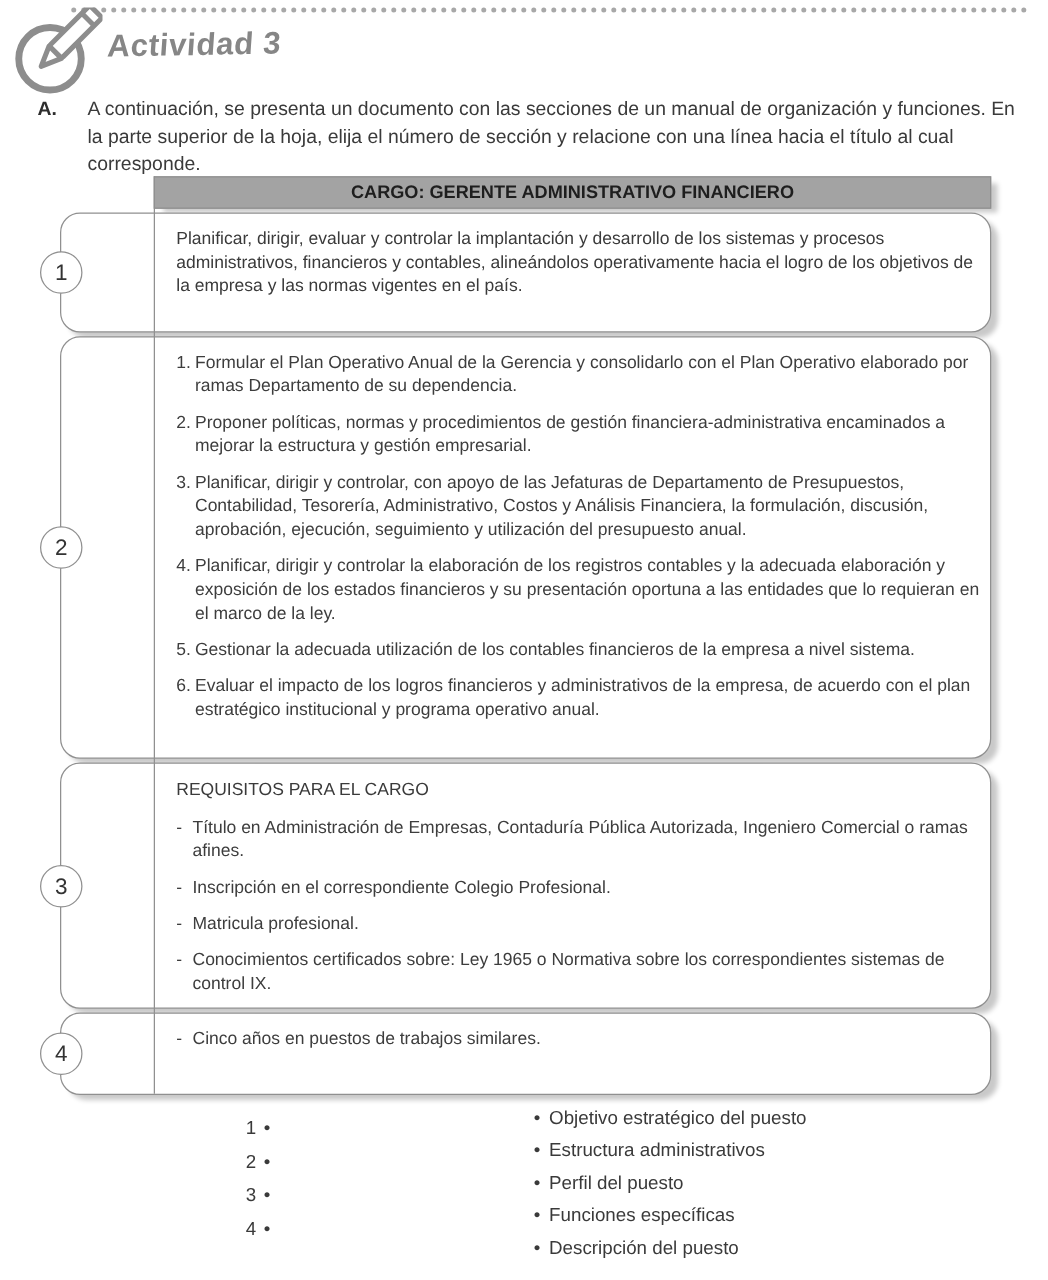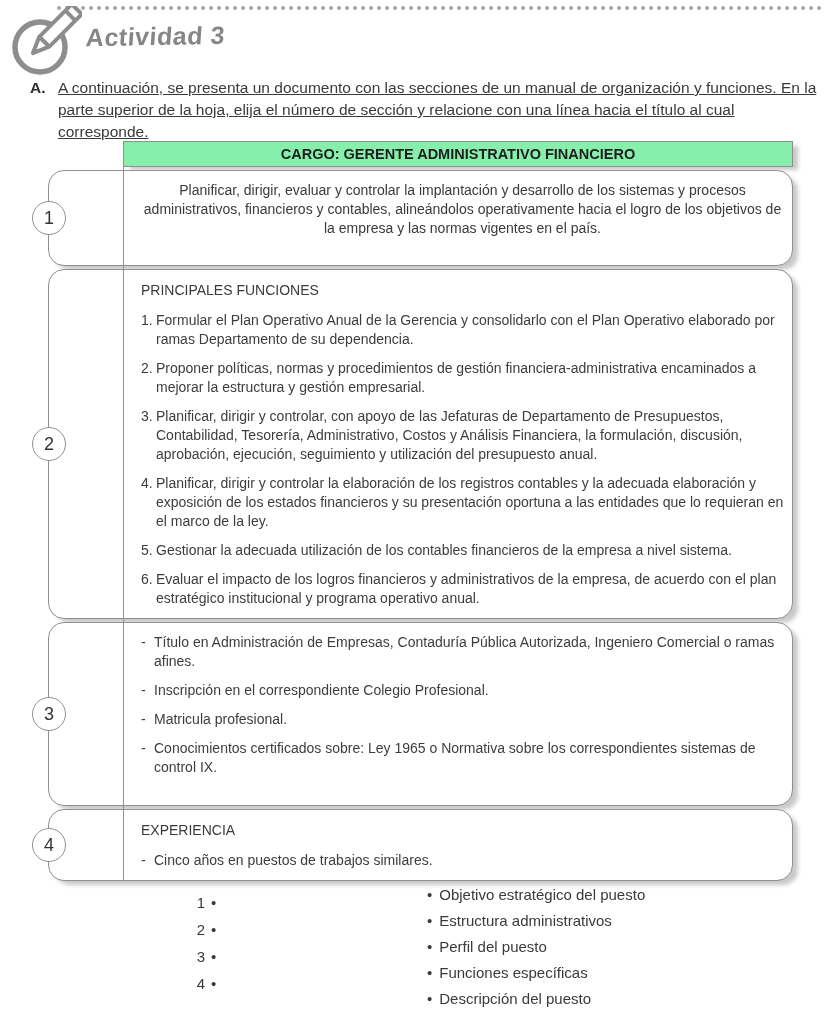--- a/index.html
+++ b/index.html
@@ -17,26 +17,26 @@
   .pencil-icon { display:block; width:76px; height:72px; }
   .activity-title {
     position:absolute; left:80px; top:16px; white-space:nowrap;
     font-size:25px; font-weight:bold; color:#868686; letter-spacing:0.5px;
     transform:skewX(-5deg) rotate(-1deg);
   }
   
   .instruction { position:absolute; top:77px; left:30px; width:790px;
     font-size:15.5px; line-height:22px; color:#3a3a3a; }
   .instr-label { position:absolute; left:0; top:0; font-weight:bold; color:#2d2d2d; }
-  .instr-text { display:block; margin-left:28px;text-decoration:underline; }
+  .instr-text { display:block; margin-left:40px; }
   
   .mof-table { position:absolute; top:141px; left:48px; width:745px; font-size:14px; line-height:19px; }
   .mof-header {
     margin-left:75px; height:26px; line-height:24px; text-align:center;
-    border:1px solid #8f8f8f; background:#86efac; font-weight:bold; font-size:14.5px;
+    border:1px solid #8f8f8f; background:#a3a3a3; font-weight:bold; font-size:14.5px;
     color:#1e1e1e; box-shadow:6px 4px 4px -1px #c9c9c9;
   }
   .mof-row {
     position:relative; margin-top:3px; background:#fff;
     border:1px solid #909090; border-radius:16px;
     padding:10px 8px 6px 92px;
     box-shadow:6px 5px 4px -1px #c9c9c9;
   }
   .row-1 { min-height:96px; }
   .row-2 { min-height:338px; }
@@ -45,21 +45,21 @@
   .v-divider {
     position:absolute; left:75px; top:0; bottom:1px; width:1px; background:#909090; z-index:4;
   }
   .num-circle {
     position:absolute; left:-17px; top:50%; transform:translateY(-50%);
     width:34px; height:34px; border-radius:50%;
     border:1.5px solid #909090; background:#fff; z-index:5;
     text-align:center; line-height:32px; font-size:18px; color:#333;
   }
   .sec-heading { margin:1px 0 11px 0; color:#3a3a3a; }
-  .sec-par { color:#3a3a3a;text-align:center; }
+  .sec-par { color:#3a3a3a; }
   .hang { display:flex; margin-bottom:10px; }
   .hang:last-child { margin-bottom:4px; }
   .hang .mark { flex:0 0 15px; }
   .hang.dash .mark { flex:0 0 13px; }
   .hang .txt { flex:1 1 auto; }
   
   .matching { position:absolute; top:880px; left:0; width:838px; font-size:15px; color:#3a3a3a; }
   .match-left { position:absolute; left:193px; top:14px; }
   .match-left .mrow { height:17px; margin-bottom:10px; display:flex; align-items:center; }
   .match-left .mnum { display:inline-block; width:12px; text-align:right; }
@@ -97,21 +97,20 @@
   <div class="mof-table">
     <div class="mof-header">CARGO: GERENTE ADMINISTRATIVO FINANCIERO</div>
 
     <div class="mof-row row-1">
       <div class="num-circle">1</div>
       <p class="sec-par">Planificar, dirigir, evaluar y controlar la implantación y desarrollo de los sistemas y procesos administrativos, financieros y contables, alineándolos operativamente hacia el logro de los objetivos de la empresa y las normas vigentes en el país.</p>
     </div>
 
     <div class="mof-row row-2">
       <div class="num-circle">2</div>
-      <div class="sec-heading">PRINCIPALES FUNCIONES</div>
       <div class="hang">
         <span class="mark">1.</span>
         <span class="txt">Formular el Plan Operativo Anual de la Gerencia y consolidarlo con el Plan Operativo elaborado por ramas Departamento de su dependencia.</span>
       </div>
       <div class="hang">
         <span class="mark">2.</span>
         <span class="txt">Proponer políticas, normas y procedimientos de gestión financiera-administrativa encaminados a mejorar la estructura y gestión empresarial.</span>
       </div>
       <div class="hang">
         <span class="mark">3.</span>
@@ -126,41 +125,41 @@
         <span class="txt">Gestionar la adecuada utilización de los contables financieros de la empresa a nivel sistema.</span>
       </div>
       <div class="hang">
         <span class="mark">6.</span>
         <span class="txt">Evaluar el impacto de los logros financieros y administrativos de la empresa, de acuerdo con el plan estratégico institucional y programa operativo anual.</span>
       </div>
     </div>
 
     <div class="mof-row row-3">
       <div class="num-circle">3</div>
+      <div class="sec-heading">REQUISITOS PARA EL CARGO</div>
       <div class="hang dash">
         <span class="mark">-</span>
         <span class="txt">Título en Administración de Empresas, Contaduría Pública Autorizada, Ingeniero Comercial o ramas afines.</span>
       </div>
       <div class="hang dash">
         <span class="mark">-</span>
         <span class="txt">Inscripción en el correspondiente Colegio Profesional.</span>
       </div>
       <div class="hang dash">
         <span class="mark">-</span>
         <span class="txt">Matricula profesional.</span>
       </div>
       <div class="hang dash">
         <span class="mark">-</span>
         <span class="txt">Conocimientos certificados sobre: Ley 1965 o Normativa sobre los correspondientes sistemas de control IX.</span>
       </div>
     </div>
 
     <div class="mof-row row-4">
       <div class="num-circle">4</div>
-      <div class="sec-heading">EXPERIENCIA</div>
       <div class="hang dash">
         <span class="mark">-</span>
         <span class="txt">Cinco años en puestos de trabajos similares.</span>
       </div>
     </div>
 
     <div class="v-divider"></div>
   </div>
 
   <div class="matching">

